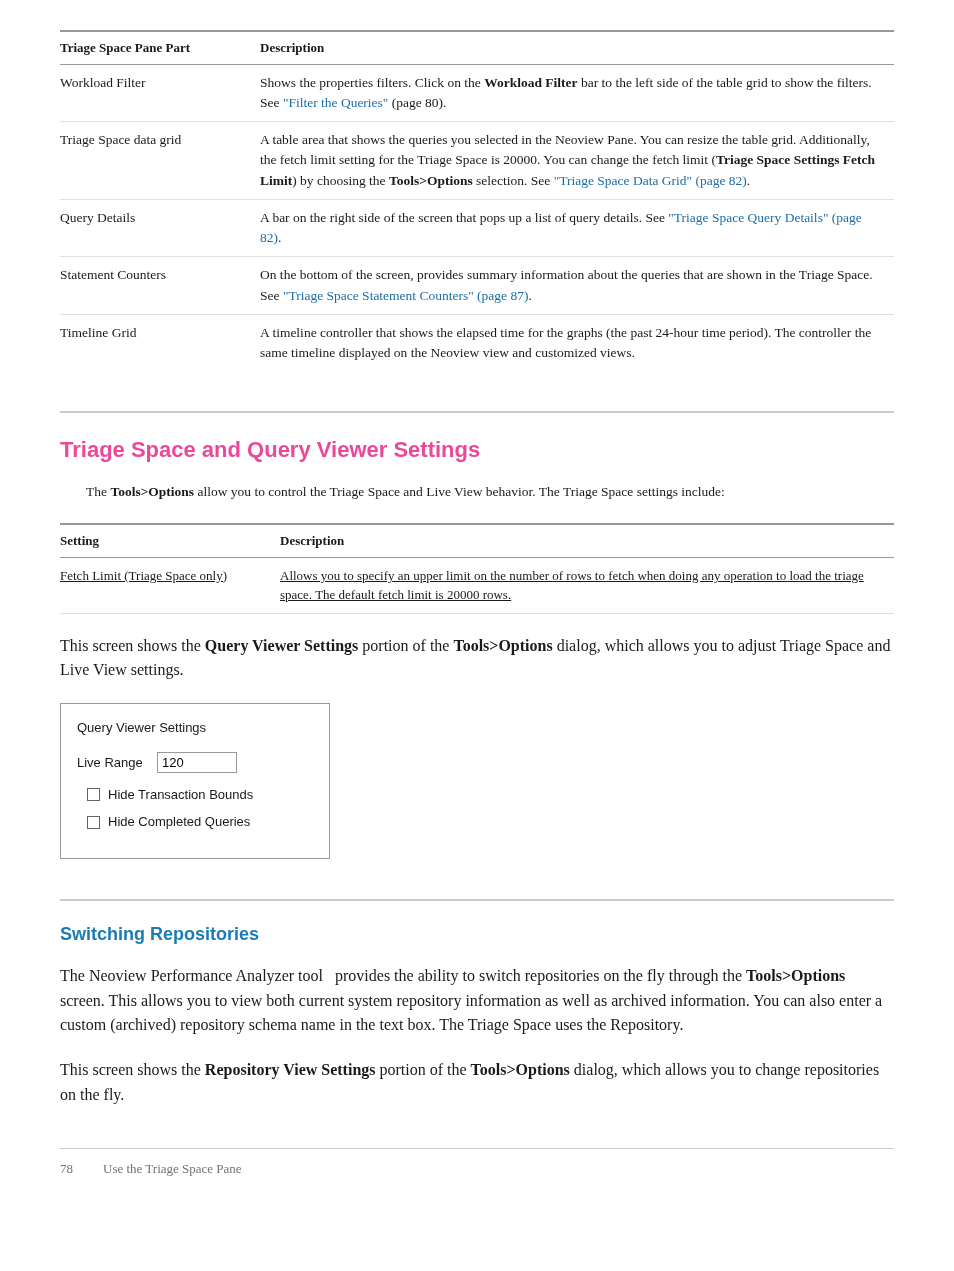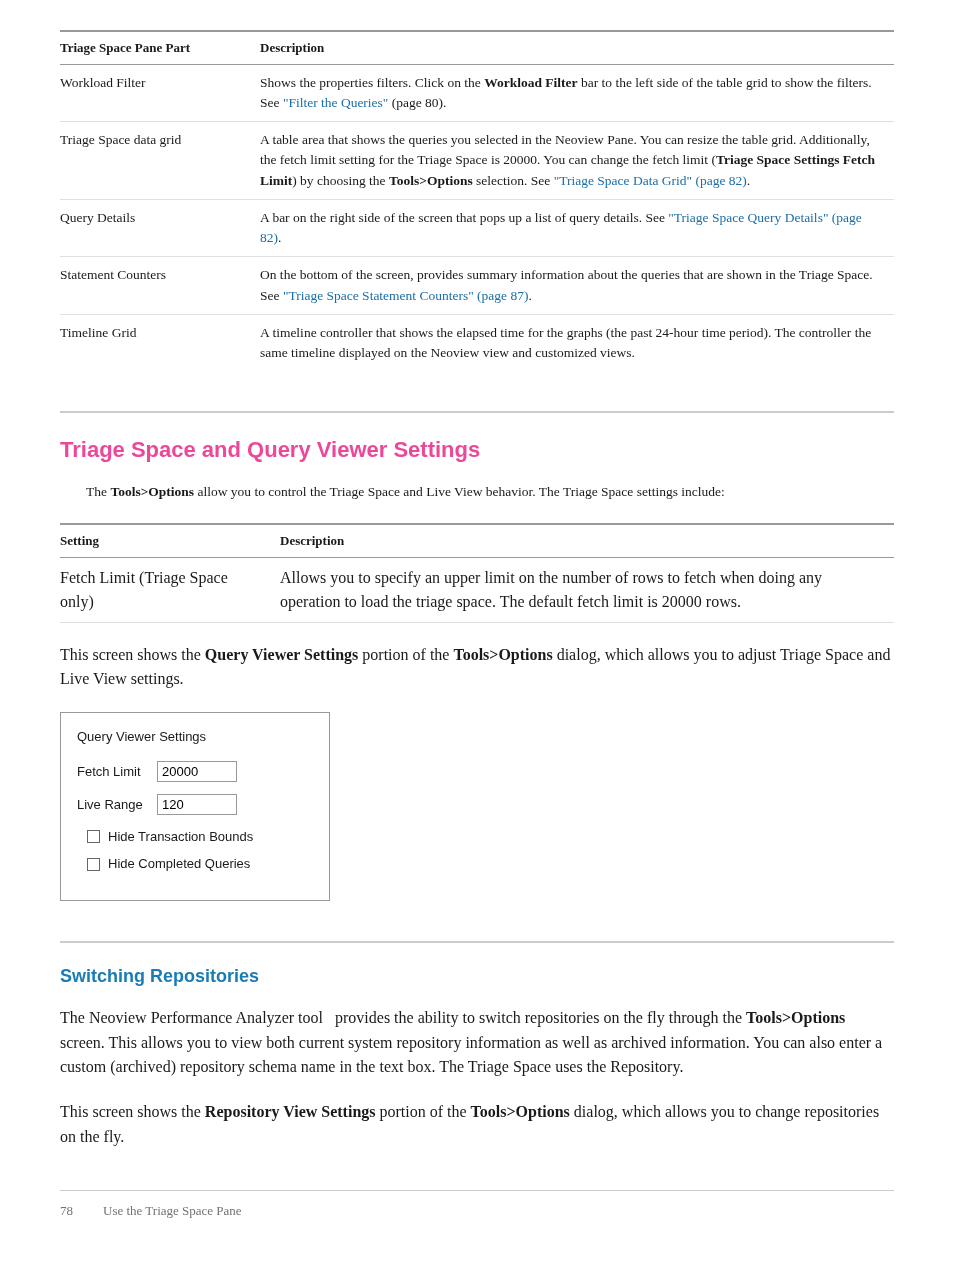--- a/index.html
+++ b/index.html
@@ -81,21 +81,22 @@
       font-size: 13px;
       border-top: 2px solid #999;
       border-bottom: 1px solid #999;
       padding: 6px 8px 6px 0;
       text-align: left;
     }
     .settings-table td {
       padding: 8px 8px 8px 0;
       vertical-align: top;
       border-bottom: 1px solid #e0e0e0;
-      font-size: 16px;
+      font-size: 13px;
+      text-decoration: underline;
     }
     .settings-table td:first-child {
       width: 220px;
       padding-right: 20px;
     }
 
     .body-text {
       font-size: 16px;
       line-height: 1.55;
       margin-bottom: 20px;
@@ -244,24 +245,20 @@
 </table>
 
 <p class="body-text">
   This screen shows the <strong>Query Viewer Settings</strong> portion of the <strong>Tools&gt;Options</strong> dialog, which allows you to adjust Triage Space and Live View settings.
 </p>
 
 
 <div class="qvs-box">
   <div class="qvs-title">Query Viewer Settings</div>
   
-  <div class="qvs-row">
-    <span class="qvs-label">Fetch Limit</span>
-    <input class="qvs-input" type="text" value="20000" style="">
-  </div>
   
   <div class="qvs-row">
     <span class="qvs-label">Live Range</span>
     <input class="qvs-input" type="text" value="120" style="">
   </div>
 
   <div style="margin-top: 8px;">
     <div class="qvs-checkbox-row">
       <span class="qvs-checkbox"></span>
       <span>Hide Transaction Bounds</span>

